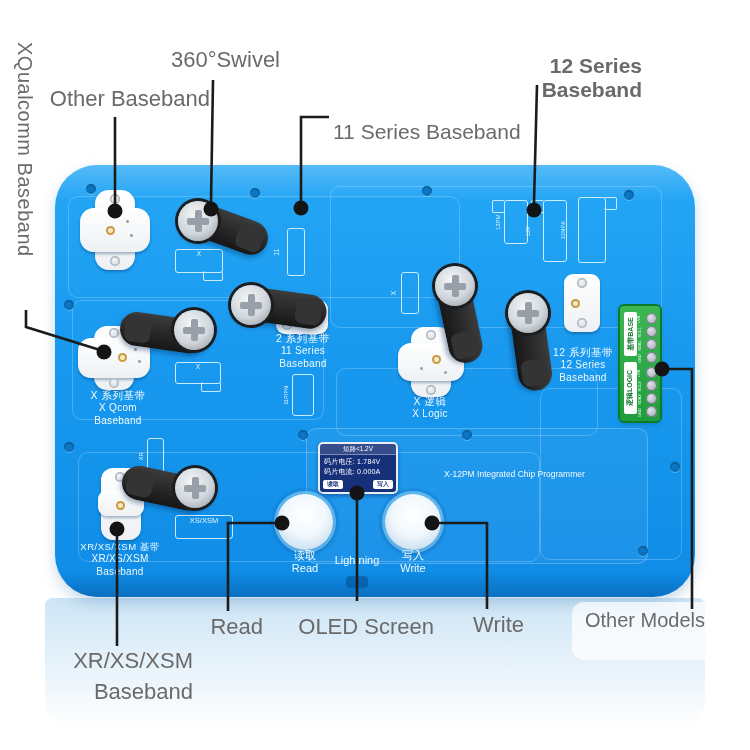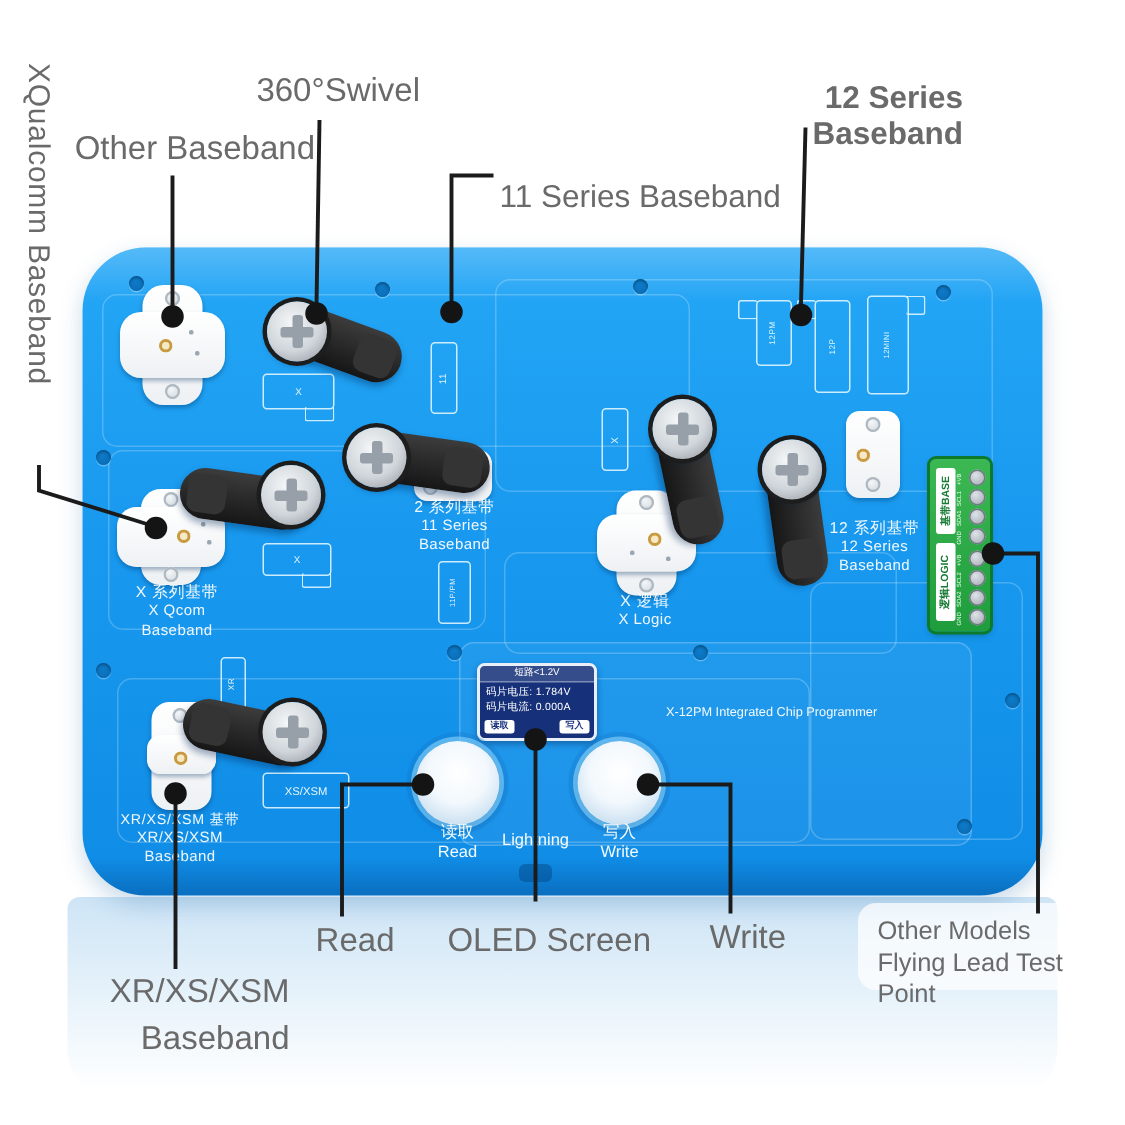--- a/index.html
+++ b/index.html
@@ -22,21 +22,21 @@
 
   .panel{position:absolute;border:1px solid rgba(255,255,255,.22);border-radius:10px;}
   .panel.lit{background:rgba(255,255,255,.05);}
 
   .screwhole{position:absolute;width:10px;height:10px;border-radius:50%;
     background:radial-gradient(circle at 40% 35%,#0d7ac9,#0a6cb4);
     box-shadow:inset 0 1px 2px rgba(0,0,0,.35),0 1px 0 rgba(255,255,255,.3);}
 
   
   .slot{position:absolute;border:1.5px solid rgba(235,250,255,.85);border-radius:3px;
-    color:rgba(240,251,255,.95);font-size:6.5px;display:flex;align-items:center;justify-content:center;}
+    color:rgba(240,251,255,.95);font-size:6.5px;display:flex;justify-content:center;}
   .slot .rot{transform:rotate(-90deg);white-space:nowrap;letter-spacing:.3px;}
   .slot-cap{position:absolute;border:1.5px solid rgba(235,250,255,.85);border-radius:2px;}
 
   
   .holder{position:absolute;}
   .hbar{position:absolute;background:linear-gradient(180deg,#ffffff,#eef1f4);
     box-shadow:0 2px 3px rgba(0,45,95,.35);}
   .hscrew{position:absolute;width:10px;height:10px;border-radius:50%;
     background:radial-gradient(circle at 40% 35%,#f4f7f9,#c9d1d8);
     box-shadow:inset 0 0 0 1.5px #aeb8c0;}
@@ -90,21 +90,21 @@
   .vlabel span{transform:rotate(-90deg);white-space:nowrap;font-size:7px;font-weight:bold;color:#157a32;}
   .pin{position:absolute;left:26px;width:11px;height:11px;border-radius:50%;
     background:radial-gradient(circle at 40% 35%,#dde3e8,#9aa1a8);box-shadow:inset 0 0 0 1px #6f7880;}
   .pinlbl{position:absolute;left:13px;width:12px;height:10px;display:flex;align-items:center;justify-content:center;}
   .pinlbl span{transform:rotate(-90deg);font-size:4px;color:#eaffef;white-space:nowrap;}
 
   .lport{left:346px;top:576px;width:22px;height:12px;border-radius:4px;background:rgba(0,50,100,.35);}
 
   
   .call{position:absolute;color:#6a6a6a;}
-  .c22{font-size:22px;} .c21{font-size:21px;} .c17{font-size:17px;line-height:21px;}
+  .c22{font-size:22px;} .c21{font-size:21px;} .c17{font-size:20px;line-height:21px;}
   .center{text-align:right;}
   .vert{transform:rotate(90deg);transform-origin:0 0;white-space:nowrap;font-size:20px;letter-spacing:.5px;}
   .backdrop{left:572px;top:602px;width:178px;height:58px;background:rgba(255,255,255,.72);border-radius:12px;}
   svg.overlay{position:absolute;left:0;top:0;z-index:5;pointer-events:none;}
   .call{z-index:6;}
 </style>
 </head>
 <body>
 
 <div class="abs reflection"></div>
@@ -395,14 +395,13 @@
   <div>XR/XS/XSM</div>
     <div>Baseband</div>
 </div>
 <div class="abs call c22 center" style="left:193px;top:614px;width:70px;">Read</div>
 <div class="abs call c22 center" style="left:294px;top:614px;width:140px;">OLED Screen</div>
 <div class="abs call c22 center" style="left:454px;top:612px;width:70px;">Write</div>
 
 <div class="abs backdrop"></div>
 <div class="abs call c17" style="left:585px;top:610px;">
   <div>Other Models</div>
-    <div>Flying Lead Test Point</div>
 </div>
 
 </body></html>

